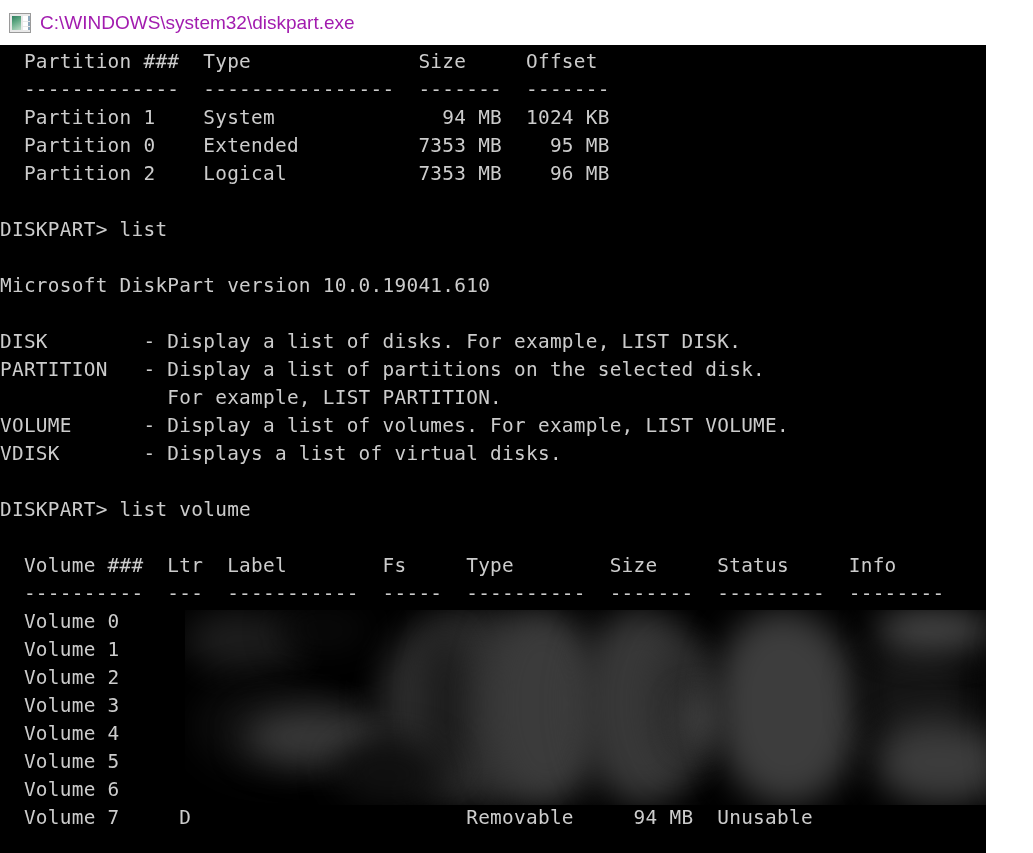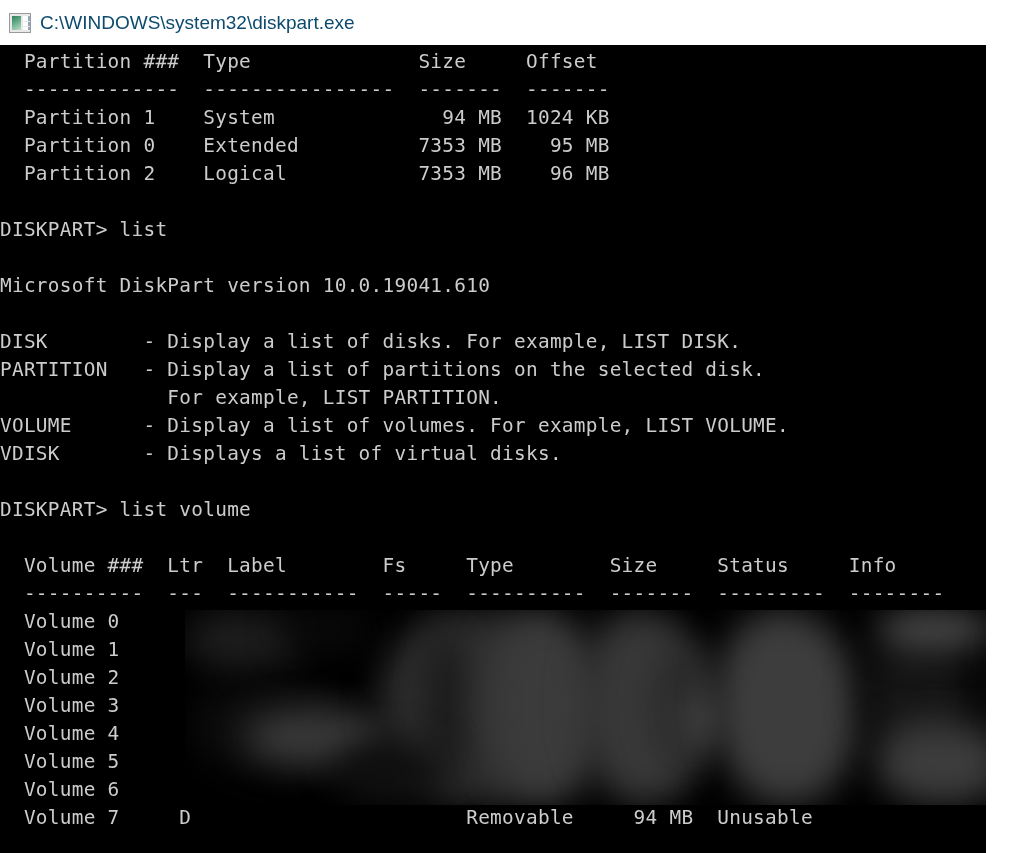--- a/index.html
+++ b/index.html
@@ -87,21 +87,21 @@
 </head>
 <body>
 
 <div id="titlebar" style="background: rgb(255, 255, 255);">
   <div id="app-icon">
     <div class="pane-left"></div>
     <div class="pane-rt"></div>
     <div class="pane-rm"></div>
     <div class="pane-rb"></div>
   </div>
-  <div id="title-text" style="color: #0c4a6e;">C:\WINDOWS\system32\diskpart.exe</div>
+  <div id="title-text" style="color: #a21caf;">C:\WINDOWS\system32\diskpart.exe</div>
 </div>
 
 <div id="console" style="background: rgb(0, 0, 0);">
   <div id="console-text" style="color: rgb(204, 204, 204); font-size: 19.4px; line-height: 28px;"><div class="cline">  Partition ###  Type              Size     Offset</div><div class="cline">  -------------  ----------------  -------  -------</div><div class="cline">  Partition 1    System              94 MB  1024 KB</div><div class="cline">  Partition 0    Extended          7353 MB    95 MB</div><div class="cline">  Partition 2    Logical           7353 MB    96 MB</div><div class="cline">&nbsp;</div><div class="cline">DISKPART&gt; list</div><div class="cline">&nbsp;</div><div class="cline">Microsoft DiskPart version 10.0.19041.610</div><div class="cline">&nbsp;</div><div class="cline">DISK        - Display a list of disks. For example, LIST DISK.</div><div class="cline">PARTITION   - Display a list of partitions on the selected disk.</div><div class="cline">              For example, LIST PARTITION.</div><div class="cline">VOLUME      - Display a list of volumes. For example, LIST VOLUME.</div><div class="cline">VDISK       - Displays a list of virtual disks.</div><div class="cline">&nbsp;</div><div class="cline">DISKPART&gt; list volume</div><div class="cline">&nbsp;</div><div class="cline">  Volume ###  Ltr  Label        Fs     Type        Size     Status     Info</div><div class="cline">  ----------  ---  -----------  -----  ----------  -------  ---------  --------</div><div class="cline">  Volume 0</div><div class="cline">  Volume 1</div><div class="cline">  Volume 2</div><div class="cline">  Volume 3</div><div class="cline">  Volume 4</div><div class="cline">  Volume 5</div><div class="cline">  Volume 6</div><div class="cline">  Volume 7     D                       Removable     94 MB  Unusable</div></div>
 
   <div id="blur-overlay">
       <div class="smudge" style="left: 0px; top: 0px; width: 120px; height: 62px; background: rgb(29, 29, 29);"></div>
       <div class="smudge" style="left: 10px; top: 70px; width: 165px; height: 95px; background: rgb(13, 13, 13);"></div>
       <div class="smudge" style="left: 60px; top: 100px; width: 150px; height: 55px; background: rgb(58, 58, 58);"></div>
       <div class="smudge" style="left: 195px; top: 0px; width: 195px; height: 195px; background: rgb(46, 46, 46);"></div>

